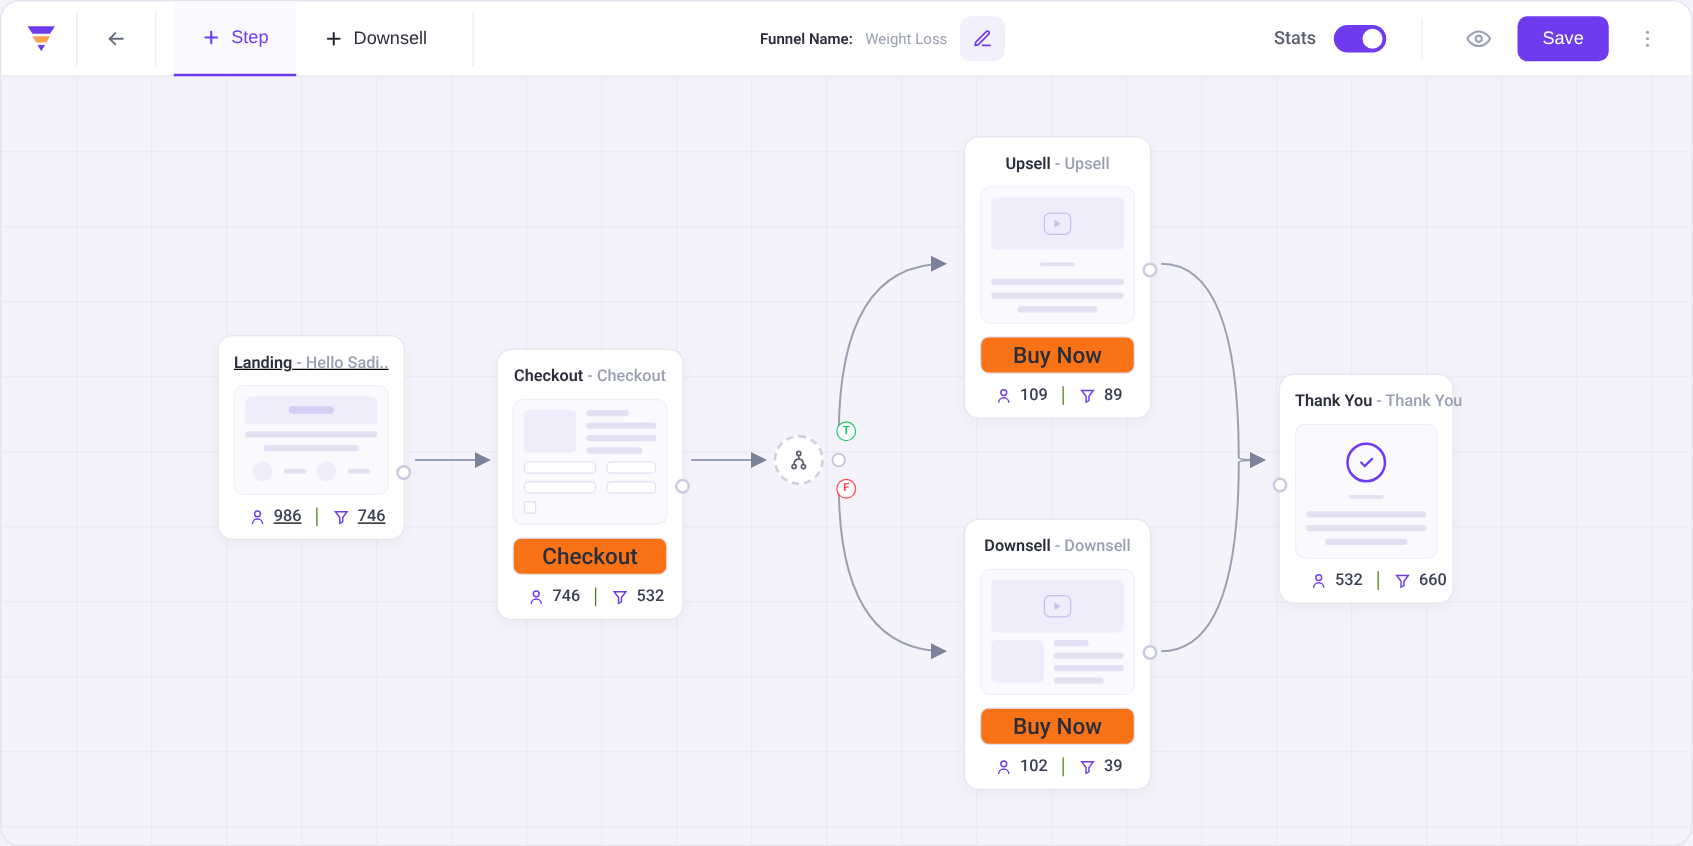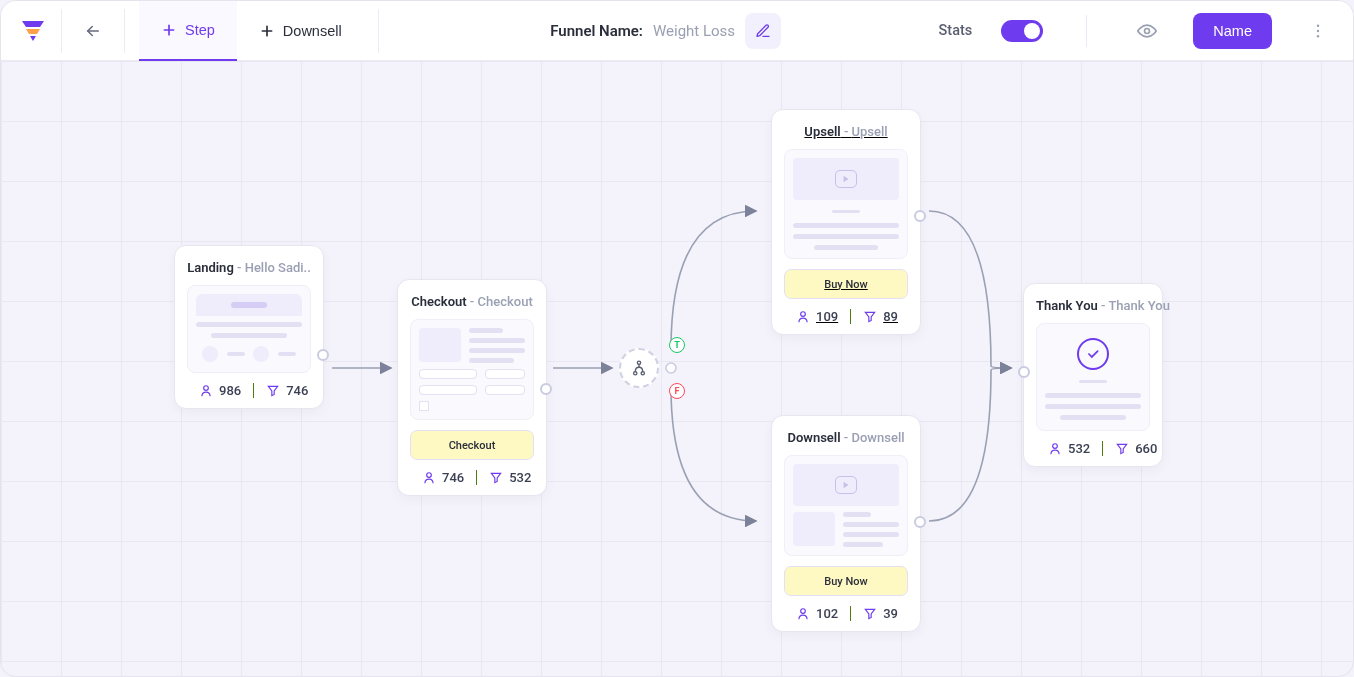--- a/index.html
+++ b/index.html
@@ -9,25 +9,25 @@
   .grid{position:absolute;inset:0;background-image:linear-gradient(#e9e7f2 1px,transparent 1px),linear-gradient(90deg,#e9e7f2 1px,transparent 1px);background-size:60px 60px;pointer-events:none;}
   
   .topbar{position:relative;height:60px;background:#fff;border-bottom:1px solid #eceaf4;display:flex;align-items:center;padding:0 18px;z-index:10;}
   .logo{width:28px;height:28px;display:flex;align-items:center;justify-content:center;}
   .logo svg{display:block}
   .vsep{width:1px;height:44px;background:#eceaf4;margin:0 14px;}
   .back{width:34px;height:34px;border:none;background:transparent;color:#646a7d;cursor:pointer;display:flex;align-items:center;justify-content:center;border-radius:8px;}
   .tab{height:60px;padding:0 22px;display:flex;align-items:center;gap:8px;font-size:14.5px;font-weight:500;border:none;background:transparent;cursor:pointer;}
   .tab.active{color:#6e3bee;border-bottom:2px solid #6e3bee;background:#faf9ff;}
   .tab.inactive{color:#2a2e3b;}
-  .center{flex:1;display:flex;align-items:center;justify-content:center;gap:10px;font-size:15px;}
+  .center{flex:1;display:flex;align-items:center;justify-content:center;gap:10px;font-size:12px;}
   .fn-label{font-weight:600;color:#2a2e3b;}
   .fn-value{color:#9aa0b3;}
   .icon-btn{width:36px;height:36px;border-radius:8px;border:none;background:#f3f0fd;color:#6e3bee;cursor:pointer;display:flex;align-items:center;justify-content:center;}
-  .right{display:flex;align-items:center;gap:29px;}
+  .right{display:flex;align-items:center;gap:14px;}
   .stats-label{font-size:14.5px;color:#5a5f70;font-weight:500;}
   .toggle{width:42px;height:22px;border-radius:11px;background:#6e3bee;position:relative;border:none;cursor:pointer;}
   .toggle::after{content:"";position:absolute;width:16px;height:16px;border-radius:50%;background:#fff;top:3px;right:3px;}
   .ghost-icon{width:34px;height:34px;display:flex;align-items:center;justify-content:center;color:#9aa0b3;cursor:pointer;border:none;background:transparent;border-radius:8px;}
   .save{background:#6e3bee;color:#fff;border:none;border-radius:8px;height:36px;padding:0 20px;font-size:14.5px;font-weight:500;cursor:pointer;}
   
   .canvas{position:absolute;inset:60px 0 0 0;}
   svg.wires{position:absolute;inset:0;width:100%;height:100%;pointer-events:none;overflow:visible;}
   
   .node{position:absolute;background:#fff;border:1px solid #e7e5f0;border-radius:12px;box-shadow:0 4px 12px rgba(30,20,60,.04);padding:10px 12px 10px;}
@@ -35,21 +35,21 @@
   .node-head .subtitle{color:#9aa0b3;font-weight:500;}
   .thumb{background:#faf9fe;border:1px solid #f0eef8;border-radius:8px;padding:8px;display:flex;flex-direction:column;gap:6px;align-items:center;}
   .row{display:flex;gap:8px;width:100%;}
   .block{background:#efecfb;border-radius:4px;}
   .line{background:#e4e0f4;border-radius:3px;height:5px;width:100%;}
   .lines{display:flex;flex-direction:column;gap:5px;flex:1;}
   .circle{width:16px;height:16px;border-radius:50%;background:#efecfb;display:inline-block;}
   .play{width:22px;height:18px;border:1.5px solid #c8c0eb;border-radius:5px;display:flex;align-items:center;justify-content:center;color:#c8c0eb;}
   .check-big{width:32px;height:32px;border:2.5px solid #6e3bee;border-radius:50%;display:flex;align-items:center;justify-content:center;color:#6e3bee;}
   .divider{width:28px;height:3px;background:#e4e0f4;border-radius:3px;margin:4px auto;}
-  .cta{margin-top:10px;width:100%;height:30px;border:1px solid #e4e0f4;border-radius:7px;background:#fef9c3;font-size:11px;font-weight:500;color:#2a2e3b;display:flex;align-items:center;justify-content:center;}
+  .cta{margin-top:10px;width:100%;height:30px;border:1px solid #e4e0f4;border-radius:7px;background:#f97316;font-size:18px;font-weight:500;color:#2a2e3b;display:flex;align-items:center;justify-content:center;}
   .stats-row{display:flex;gap:0;margin-top:10px;font-size:13px;}
   .stat{display:flex;align-items:center;gap:6px;color:#6e3bee;padding:0 12px;}
   .stat .num{color:#3a3f52;font-weight:500;}
   .stat+.stat{border-left:1px solid #4d7c0f;}
   .port{position:absolute;width:12px;height:12px;border-radius:50%;background:#fff;border:2px solid #c9cbe0;}
   .cond{position:absolute;width:40px;height:40px;border-radius:50%;border:2px dashed #cfd0e2;background:#fff;display:flex;align-items:center;justify-content:center;color:#5a5f70;}
   .tf{position:absolute;width:16px;height:16px;border-radius:50%;display:flex;align-items:center;justify-content:center;font-size:9px;font-weight:700;background:#fff;}
   .tf.t{border:1.5px solid #17c964;color:#17c964;}
   .tf.f{border:1.5px solid #ff4757;color:#ff4757;}
 </style>
@@ -103,21 +103,21 @@
     <div class="right">
       <span class="stats-label">Stats</span>
       <button class="toggle"></button>
       <div class="vsep" style="height:32px"></div>
       <button class="ghost-icon">
         <svg width="20" height="20" viewBox="0 0 24 24" fill="none" stroke="currentColor" stroke-width="2" stroke-linecap="round">
             <path d="M1 12s4-7 11-7 11 7 11 7-4 7-11 7S1 12 1 12z"></path>
             <circle cx="12" cy="12" r="3"></circle>
           </svg>
       </button>
-      <button class="save">Name</button>
+      <button class="save">Save</button>
       <button class="ghost-icon">
         <svg width="18" height="18" viewBox="0 0 24 24" fill="currentColor">
             <circle cx="12" cy="5" r="1.6"></circle>
             <circle cx="12" cy="12" r="1.6"></circle>
             <circle cx="12" cy="19" r="1.6"></circle>
           </svg>
       </button>
     </div>
   </div>
 
@@ -137,21 +137,21 @@
         <path d="M670 288 Q670 150 755 150" marker-end="url(#arrow)"></path>
 
         <path d="M670 326 Q670 460 755 460" marker-end="url(#arrow)"></path>
 
         <path d="M928 150 Q990 150 990 305 Q990 307 1010 307" marker-end="url(#arrow)"></path>
 
         <path d="M928 460 Q990 460 990 309 Q990 307 1010 307" marker-end="url(#arrow)"></path>
       </g>
     </svg>
 
-    <div class="node" style="left:173px;top:184px;width:150px;">
+    <div class="node" style="left:173px;top:207px;width:150px;text-decoration:underline;">
       <div class="node-head">
         <span>Landing</span><span class="subtitle"> - </span><span class="subtitle">Hello Sadi..</span>
       </div>
       <div class="thumb">
         <div class="block" style="width:100%;height:22px;border-radius:6px 6px 0 0;position:relative;">
             <div style="position:absolute;left:50%;top:50%;transform:translate(-50%,-50%);width:36px;height:6px;background:#d5cdf4;border-radius:3px;"></div>
           </div>
         <div class="line"></div>
           <div class="line" style="width:72%"></div>
         <div class="row" style="justify-content:space-around;align-items:center;padding:2px 6px">
@@ -230,21 +230,21 @@
           <path d="M12 7v4"></path>
           <path d="M12 11c-4 0-5 3-5 6"></path>
           <path d="M12 11c4 0 5 3 5 6"></path>
           <circle cx="7" cy="19" r="2.2"></circle>
           <circle cx="17" cy="19" r="2.2"></circle>
         </svg>
     </div>
     <div class="tf t" style="left:668px;top:276px;">T</div>
     <div class="tf f" style="left:668px;top:322px;">F</div>
 
-    <div class="node" style="left:770px;top:48px;width:150px;text-decoration:underline;">
+    <div class="node" style="left:770px;top:48px;width:150px;">
       <div class="node-head">
         <span>Upsell</span><span class="subtitle"> - </span><span class="subtitle">Upsell</span>
       </div>
       <div class="thumb">
         <div class="block" style="width:100%;height:42px;display:flex;align-items:center;justify-content:center;">
           <div class="play">
               <svg width="8" height="8" viewBox="0 0 10 10">
                 <path d="M2 1l6 4-6 4z" fill="currentColor"></path>
               </svg>
             </div>
@@ -307,21 +307,21 @@
         <div class="stat">
             <svg width="14" height="14" viewBox="0 0 24 24" fill="none" stroke="#6e3bee" stroke-width="2">
               <path d="M4 4h16l-6 8v6l-4 2v-8z"></path>
             </svg>
             <span class="num">39</span>
           </div>
       </div>
       <div class="port" style="right:-6px;top:100px"></div>
     </div>
 
-    <div class="node" style="left:1022px;top:222px;width:140px;">
+    <div class="node" style="left:1022px;top:238px;width:140px;">
       <div class="node-head">
         <span>Thank You</span><span class="subtitle"> - </span><span class="subtitle">Thank You</span>
       </div>
       <div class="thumb" style="align-items:center;padding:14px 8px 10px">
         <div class="check-big">
             <svg width="14" height="14" viewBox="0 0 24 24" fill="none" stroke="currentColor" stroke-width="3" stroke-linecap="round">
               <path d="M5 12l5 5L20 7"></path>
             </svg>
           </div>
         <div class="divider"></div>

